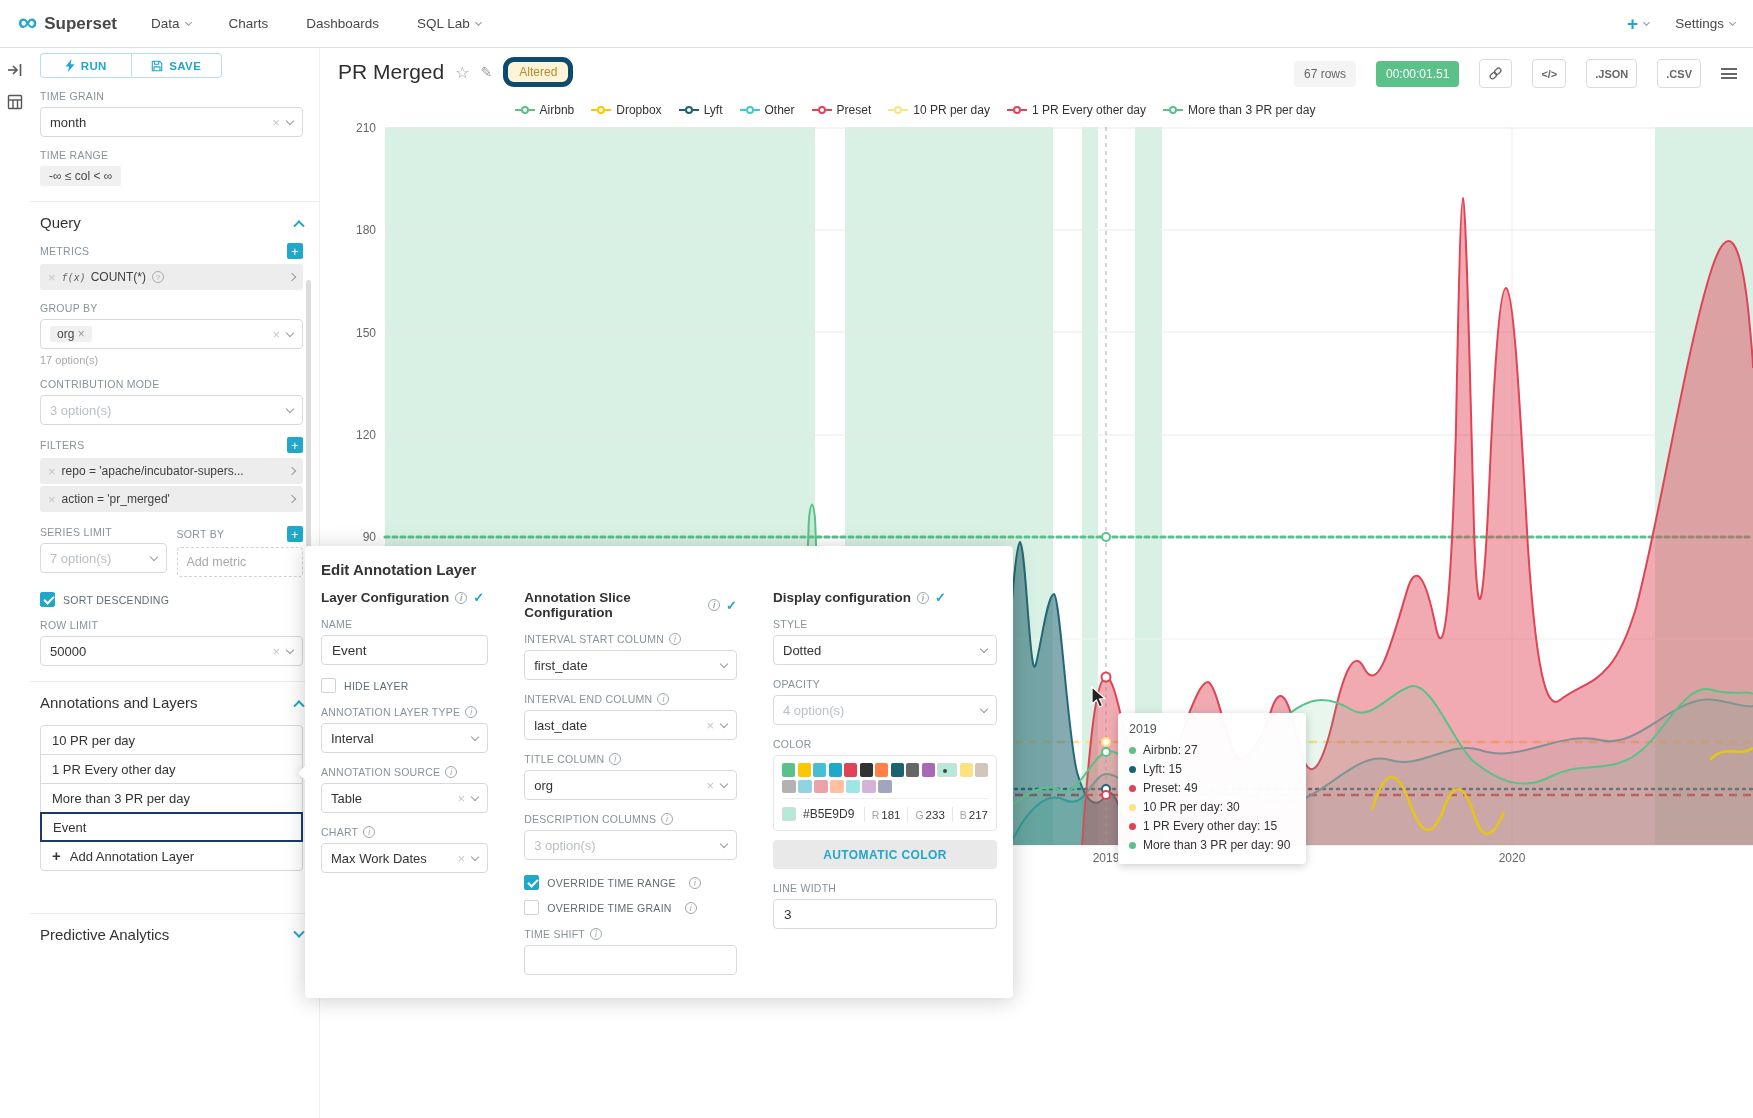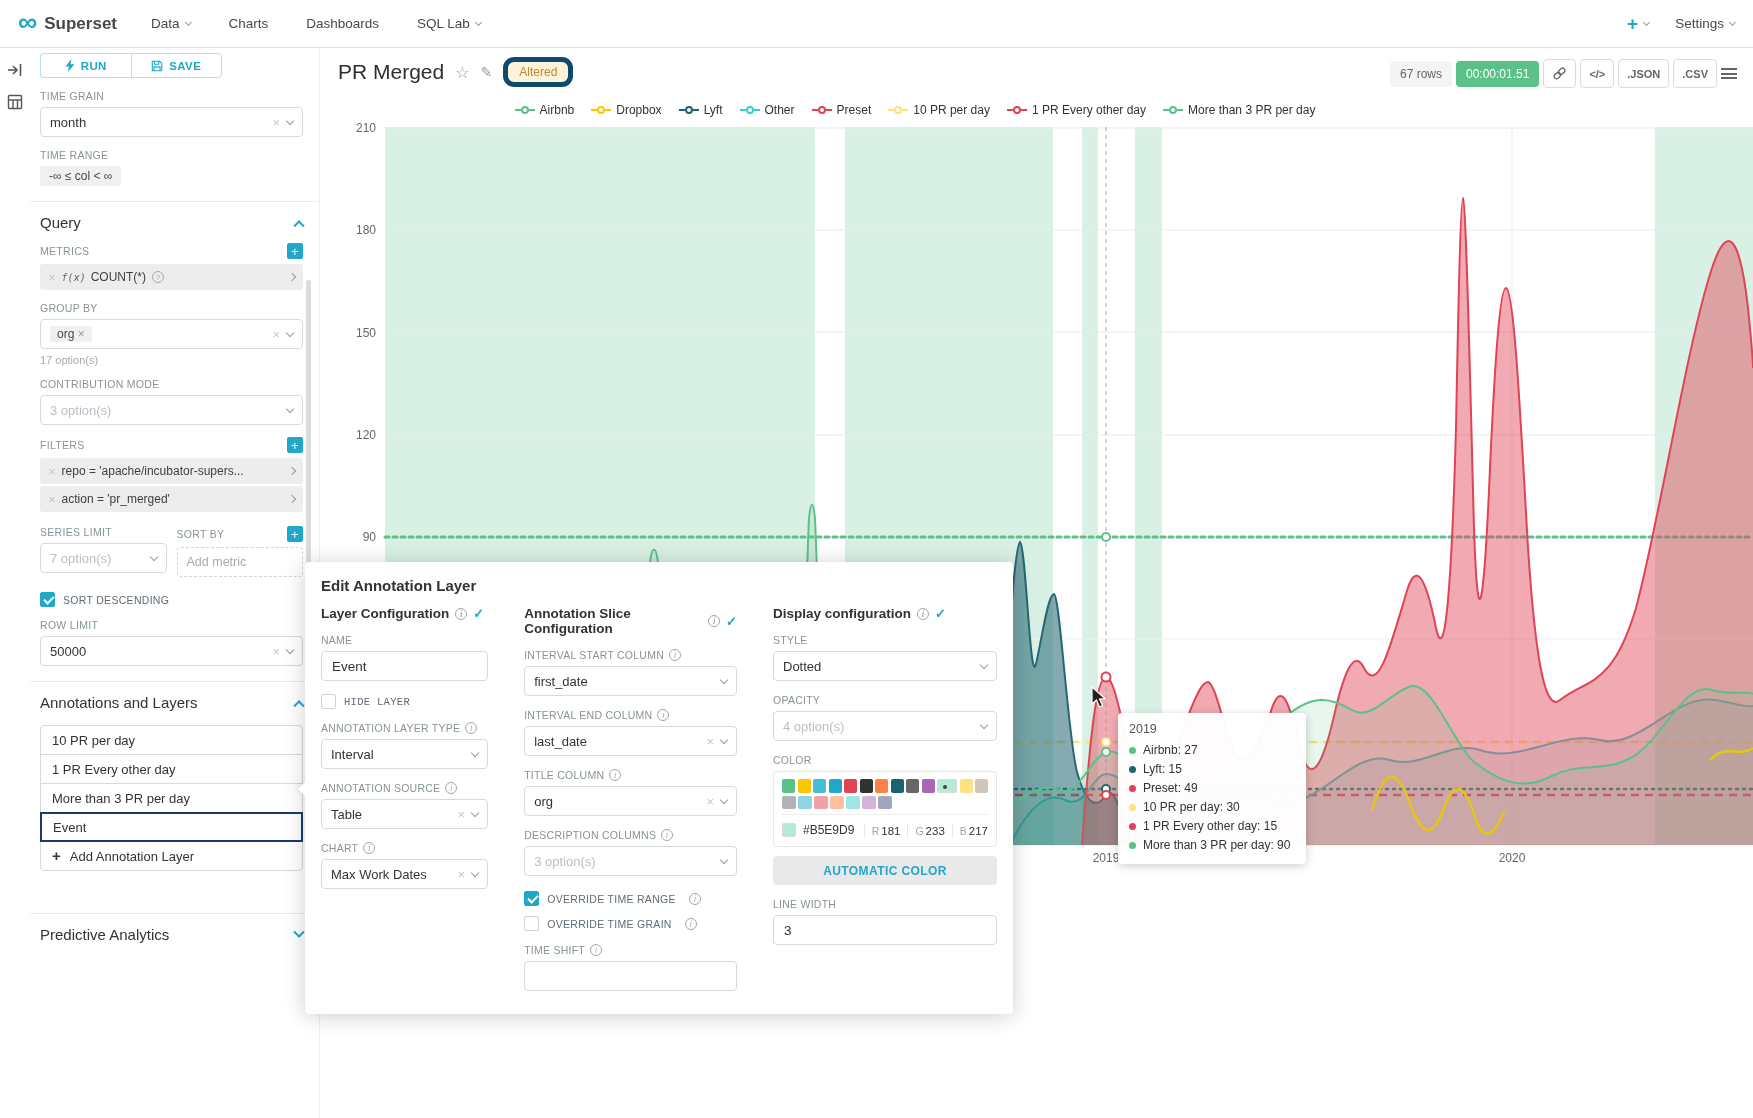--- a/index.html
+++ b/index.html
@@ -88,21 +88,21 @@
           font-style:italic; display:inline-flex; align-items:center; justify-content:center; flex:0 0 auto; cursor:pointer; }
   .info::after { content:"i"; }
 
   
   .main { position:absolute; left:320px; top:48px; right:0; bottom:0; background:#fff; overflow:hidden; }
   .chart-head-left { position:absolute; left:18px; top:9px; display:flex; align-items:center; gap:11px; z-index:3; }
   .chart-title { font-size:21px; font-weight:500; color:#2E2E2E; }
   .ghost-icon { color:#9A9A9A; font-size:16px; cursor:pointer; }
   .altered-badge { background:#FDF3D8; border:5px solid #0c4a6e; color:#B98A2F; font-size:12px;
                    border-radius:11px; padding:3px 11px; }
-  .chart-head-right { position:absolute; right:16px; top:11px; display:flex; align-items:center; gap:4px; z-index:3; }
+  .chart-head-right { position:absolute; right:16px; top:11px; display:flex; align-items:center; gap:20px; z-index:3; }
   .pill { height:26px; display:inline-flex; align-items:center; padding:0 10px; border-radius:4px;
           font-size:12px; }
   .pill.rows { background:#F4F4F4; color:#666; }
   .pill.timer { color:#fff; }
   .mini-btn { height:29px; min-width:30px; border:1px solid #DADADA; border-radius:4px; background:#fff;
               display:inline-flex; align-items:center; justify-content:center; padding:0 8px; color:#666;
               font-size:11px; font-weight:700; cursor:pointer; }
   .burger { width:16px; height:11px; border-top:2px solid #666; border-bottom:2px solid #666; position:relative; cursor:pointer; }
   .burger::after { content:""; position:absolute; left:0; right:0; top:2.5px; height:2px; background:#666; }
   .legend { position:absolute; left:0; top:55px; width:1190px; display:flex; justify-content:center;
@@ -116,21 +116,21 @@
 
   
   .tooltip { position:absolute; left:798px; top:665px; width:188px; background:rgba(255,255,255,.97);
              border-radius:4px; box-shadow:0 2px 10px rgba(0,0,0,.2); padding:9px 11px; z-index:6; }
   .tt-title { font-size:12.5px; color:#555; margin-bottom:5px; }
   .tt-item { display:flex; align-items:center; gap:7px; font-size:12px; color:#333; line-height:19px; }
   .tt-dot { width:7px; height:7px; border-radius:50%; flex:0 0 auto; }
   .cursor { position:absolute; left:770px; top:638px; z-index:7; }
 
   
-  .modal { position:absolute; left:305px; top:562px; width:708px; height:452px; background:#fff;
+  .modal { position:absolute; left:305px; top:546px; width:708px; height:452px; background:#fff;
            border-radius:4px; box-shadow:0 2px 22px rgba(0,0,0,.2); z-index:20; padding:15px 16px; }
   .modal-arrow { position:absolute; left:-5px; top:222px; width:10px; height:10px; background:#fff;
                  transform:rotate(45deg); box-shadow:-2px 2px 5px rgba(0,0,0,.06); }
   .modal-title { font-size:15px; font-weight:600; color:#333; margin-bottom:12px; }
   .mbody { display:flex; gap:36px; }
   .mcol1 { width:176px; } .mcol2 { width:224px; } .mcol3 { width:224px; }
   .msec-head { display:flex; align-items:center; gap:6px; font-size:13.5px; font-weight:700; color:#323232; }
   .sec-check { color:#20A7C9; font-weight:700; font-size:13px; }
   .sec-check::after { content:"✓"; }
   .m-label { font-size:10.5px; color:#879399; letter-spacing:.25px; margin:13px 0 5px;
@@ -550,21 +550,21 @@
     <div class="mbody">
 
       <div class="mcol1">
         <div class="msec-head">
           <span>Layer Configuration</span>
           <span class="info"></span>
           <span class="sec-check"></span>
         </div>
         <div class="m-label">NAME</div>
         <input class="m-input" value="Event" style="">
-        <div class="cb-row" style="margin-top:13px;font-family:Liberation Mono, monospace;">
+        <div class="cb-row" style="margin-top:13px;">
           <span class="cb"></span>
           <span class="cb-label">HIDE LAYER</span>
         </div>
         <div class="m-label">
           <span>ANNOTATION LAYER TYPE</span>
             <span class="info"></span>
         </div>
         <div class="sel">
           <span>Interval</span>
             <span class="grow"></span>

